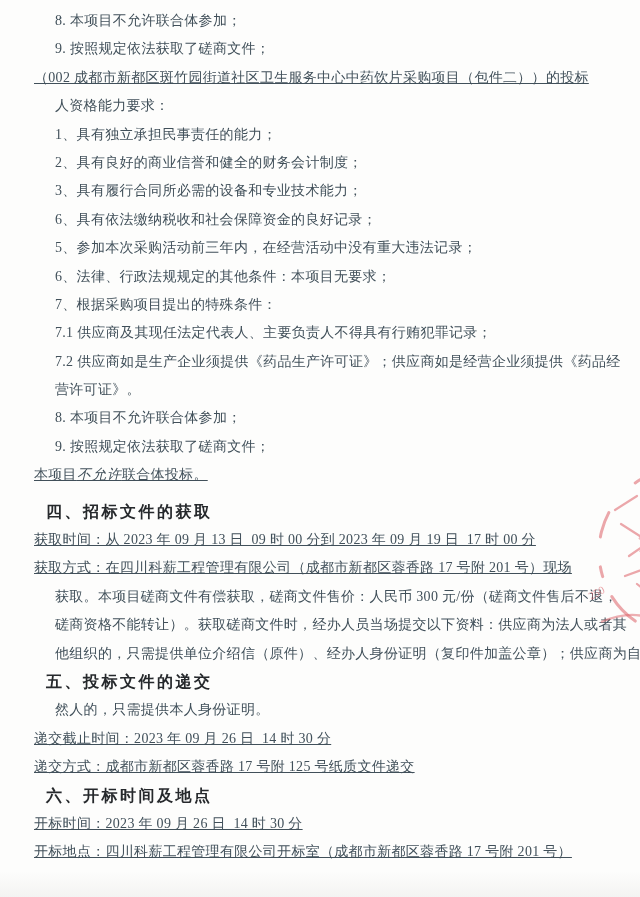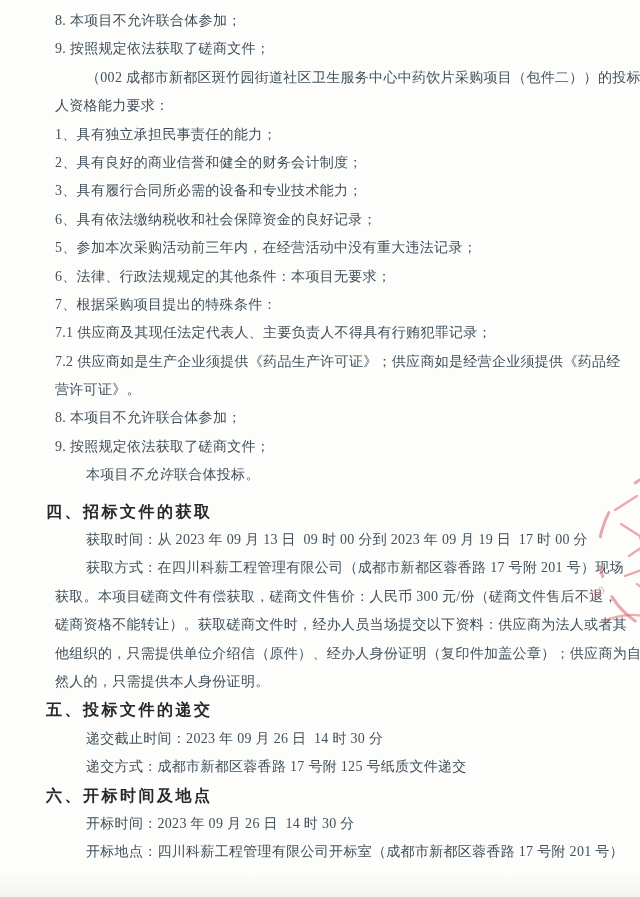--- a/index.html
+++ b/index.html
@@ -17,21 +17,21 @@
     pointer-events:none;
   }
   .doc{position:absolute;top:7px;left:0;right:0;}
   .line{
     margin:0 0 0 55px;
     height:28.4px;line-height:28.4px;
     font-size:14px;letter-spacing:0.3px;
     color:#41505a;
     white-space:pre;
   }
-  .indent{margin-left:86px;}
+  .indent{margin-left:34px;text-decoration:underline;}
   .h{
     margin-left:46px;
     font-size:16px;font-weight:bold;letter-spacing:2.5px;
     color:#26292c;
   }
   .h4{margin-top:8px;}
   .em-it{font-style:italic;letter-spacing:1px;}
   .speck{
     position:absolute;left:59px;top:17px;width:3px;height:2px;
     background:#b4bac0;opacity:.7;border-radius:1px;
@@ -67,23 +67,23 @@
     <div class="line">9. 按照规定依法获取了磋商文件；</div>
 
     <div class="line indent"><span>本项目</span><span class="em-it">不允许</span><span>联合体投标。</span></div>
 
     <div class="line h h4">四、招标文件的获取</div>
     <div class="line indent">获取时间：从 2023 年 09 月 13 日  09 时 00 分到 2023 年 09 月 19 日  17 时 00 分</div>
     <div class="line indent">获取方式：在四川科薪工程管理有限公司（成都市新都区蓉香路 17 号附 201 号）现场</div>
     <div class="line">获取。本项目磋商文件有偿获取，磋商文件售价：人民币 300 元/份（磋商文件售后不退，</div>
     <div class="line">磋商资格不能转让）。获取磋商文件时，经办人员当场提交以下资料：供应商为法人或者其</div>
     <div class="line">他组织的，只需提供单位介绍信（原件）、经办人身份证明（复印件加盖公章）；供应商为自</div>
+    <div class="line h">五、投标文件的递交</div>
+
     <div class="line">然人的，只需提供本人身份证明。</div>
-
-    <div class="line h">五、投标文件的递交</div>
     <div class="line indent">递交截止时间：2023 年 09 月 26 日  14 时 30 分</div>
     <div class="line indent">递交方式：成都市新都区蓉香路 17 号附 125 号纸质文件递交</div>
 
     <div class="line h">六、开标时间及地点</div>
     <div class="line indent">开标时间：2023 年 09 月 26 日  14 时 30 分</div>
     <div class="line indent">开标地点：四川科薪工程管理有限公司开标室（成都市新都区蓉香路 17 号附 201 号）</div>
   </div>
 
   <div class="stamp">
     <svg viewBox="0 0 130 170" xmlns="http://www.w3.org/2000/svg">

